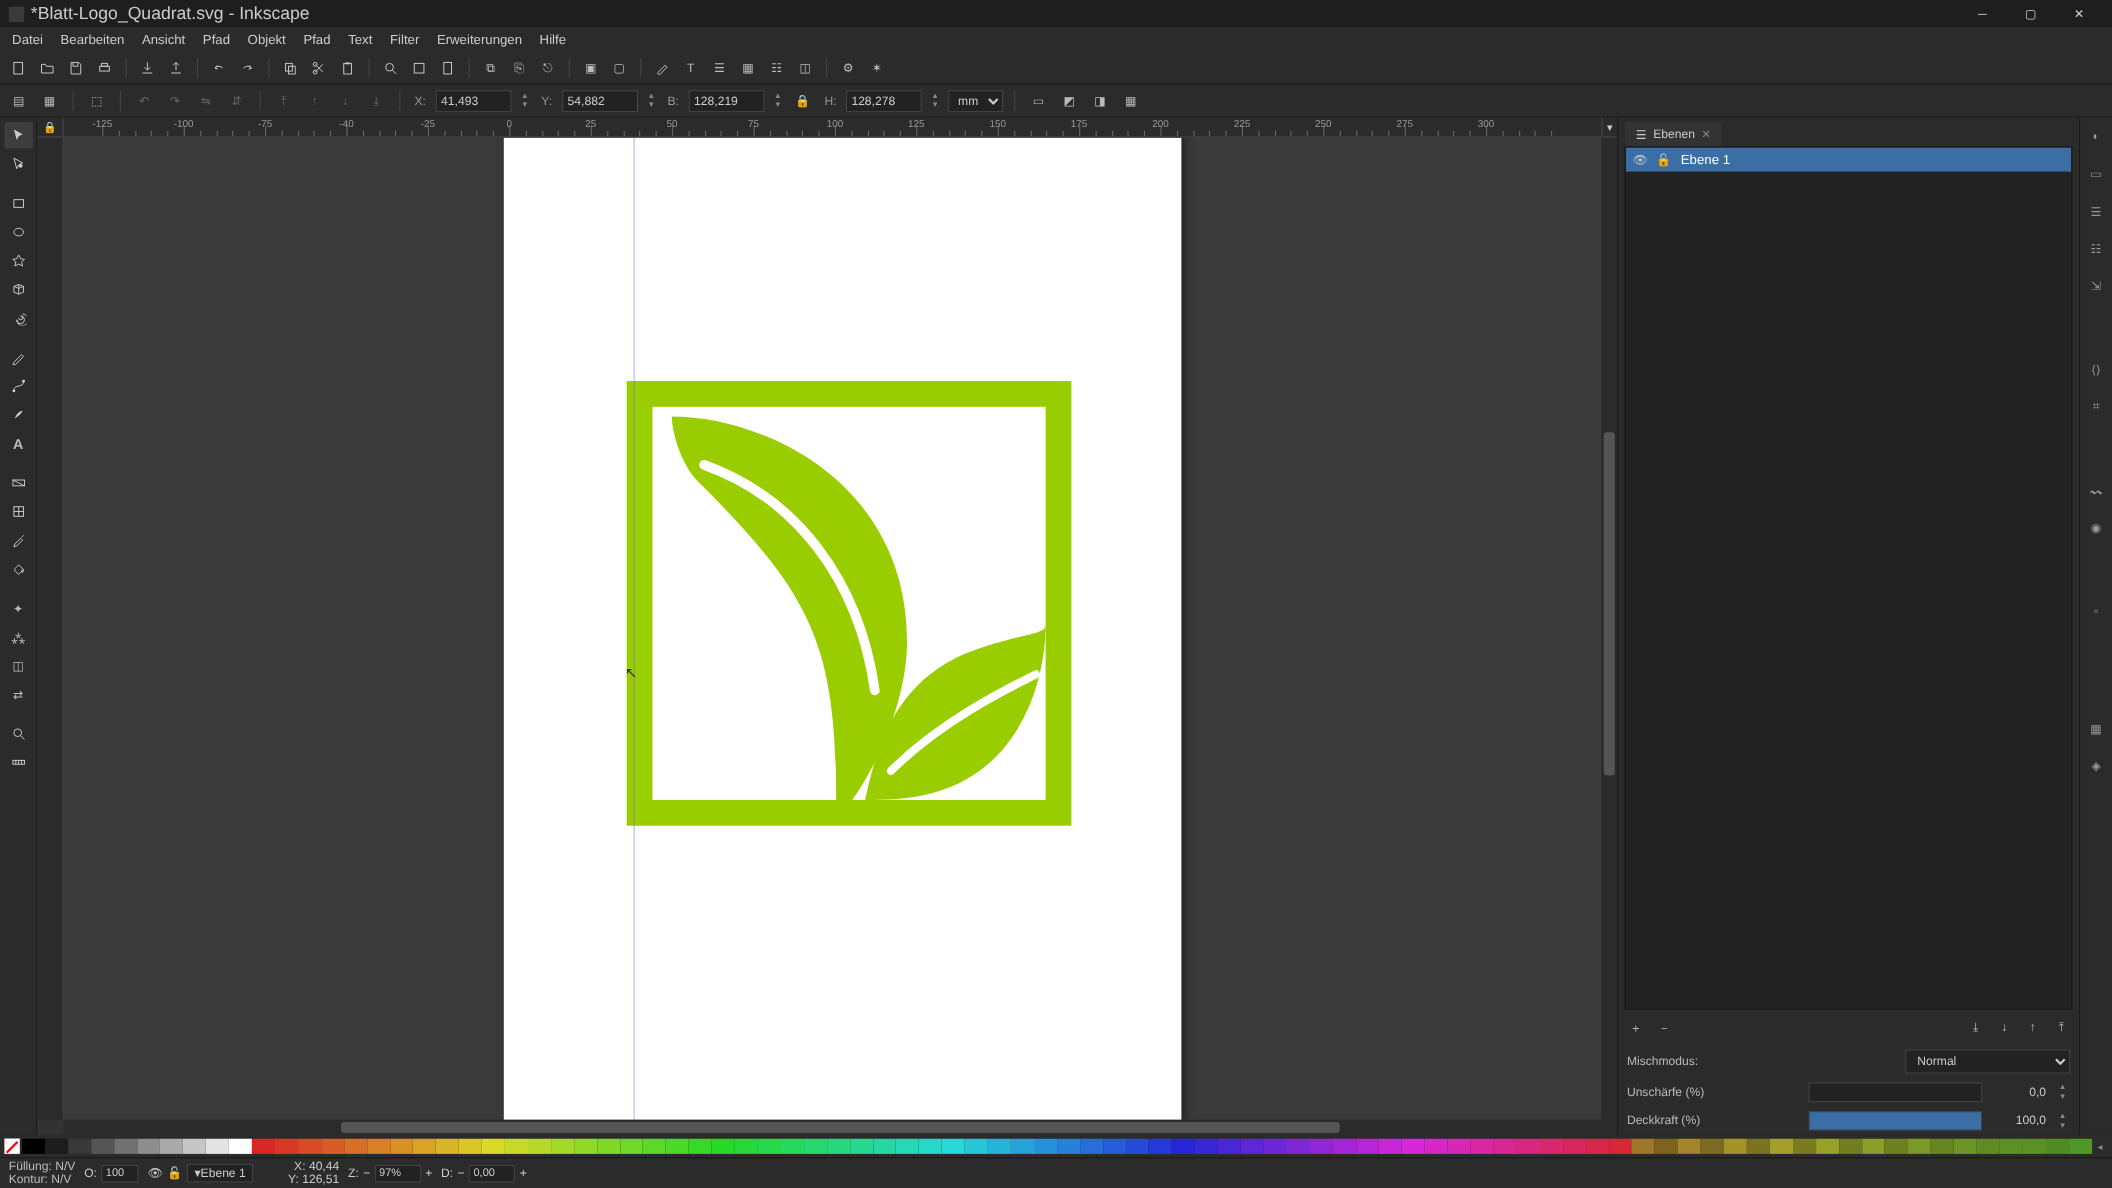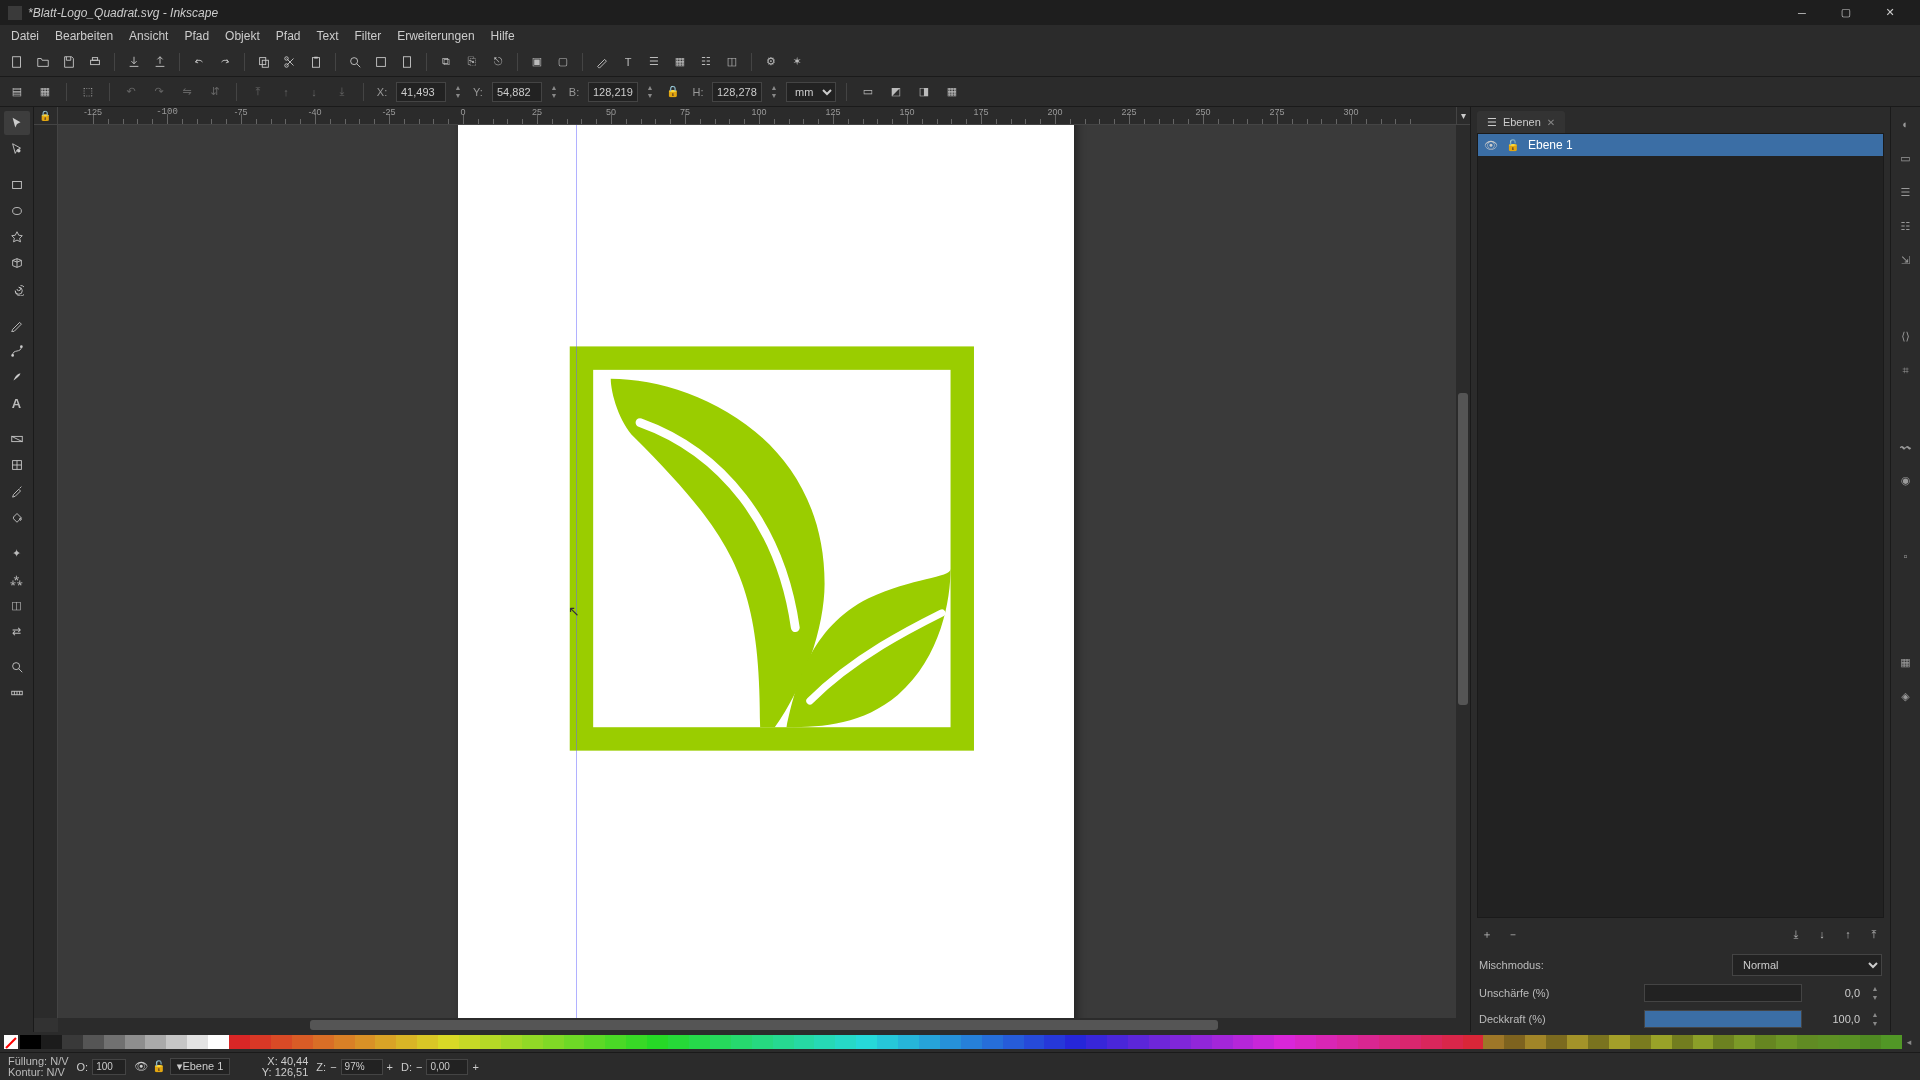--- a/index.html
+++ b/index.html
@@ -1,31 +1,31 @@
 <!DOCTYPE html>
 <html><head>
 <meta charset="utf-8">
 <style>
 * { margin: 0; padding: 0; box-sizing: border-box; font-family: "Segoe UI", Tahoma, sans-serif; font-size: 11px; color: #ccc; }
 html, body { width: 1920px; height: 1080px; overflow: hidden; background: #2b2b2b; }
 .titlebar { height: 25px; background: #1e1e1e; display: flex; align-items: center; padding: 0 8px; }
 .titlebar .app-icon { width: 14px; height: 14px; background: #3a3a3a; margin-right: 6px; }
-.titlebar .title { flex: 1; font-size: 12px; font-style: italic; }
+.titlebar .title { flex: 1; font-size: 16px; }
 .titlebar .win-btn { width: 44px; height: 25px; display: flex; align-items: center; justify-content: center; color: #ccc; }
 
 .menubar { height: 22px; background: #2b2b2b; display: flex; align-items: center; padding: 0 4px; gap: 2px; }
 .menubar .menu-item { padding: 2px 7px; font-size: 12px; }
 
 .toolbar { height: 30px; background: #2b2b2b; border-bottom: 1px solid #1a1a1a; display: flex; align-items: center; padding: 0 6px; gap: 4px; }
 .tb-btn { width: 22px; height: 22px; display: flex; align-items: center; justify-content: center; color: #bbb; border-radius: 2px; }
 .tb-sep { width: 1px; height: 18px; background: #444; margin: 0 4px; }
 
 .controlbar { height: 30px; background: #2b2b2b; border-bottom: 1px solid #1a1a1a; display: flex; align-items: center; padding: 0 6px; gap: 6px; font-size: 11px; }
 .cb-label { color: #999; min-width: 16px; text-align: center; }
-.cb-input { background: #222; border: 1px solid #444; padding: 2px 4px; width: 50px; color: #ccc; font-size: 11px; height: 20px; }
+.cb-input { background: #222; border: 1px solid #444; padding: 2px 4px; width: 69px; color: #ccc; font-size: 11px; height: 20px; }
 .cb-unit { background: #222; border: 1px solid #444; padding: 2px 4px; width: 50px; color: #ccc; font-size: 11px; height: 20px; }
 .cb-spin { display: flex; flex-direction: column; }
 .cb-spin span { width: 12px; height: 8px; display: flex; align-items: center; justify-content: center; font-size: 7px; color: #888; }
 
 .main { display: flex; height: calc(100% - 25px - 22px - 30px - 30px - 20px - 28px); }
 .toolbox-left { width: 34px; background: #2b2b2b; display: flex; flex-direction: column; align-items: center; padding-top: 4px; gap: 2px; border-right: 1px solid #1a1a1a; }
 .toolbox-left .tool { width: 26px; height: 24px; display: flex; align-items: center; justify-content: center; color: #bbb; border-radius: 2px; }
 .toolbox-left .tool.active { background: #3d3d3d; }
 .toolbox-left .tool-gap { height: 8px; }
 
@@ -376,21 +376,21 @@
         <span class="lock-corner">🔒</span>
       </div>
     <div class="ruler-h" id="ruler-h">
         <div class="tick major" style="left: 35px;"></div>
         <div class="tick-label" style="left: 35px;">-125</div>
         <div class="tick minor" style="left: 49.8px;"></div>
         <div class="tick minor" style="left: 64.6px;"></div>
         <div class="tick minor" style="left: 79.4px;"></div>
         <div class="tick minor" style="left: 94.2px;"></div>
         <div class="tick major" style="left: 109px;"></div>
-        <div class="tick-label" style="left: 109px; font-family: Liberation Mono, monospace;">-100</div>
+        <div class="tick-label" style="left: 109px;">-100</div>
         <div class="tick minor" style="left: 123.8px;"></div>
         <div class="tick minor" style="left: 138.6px;"></div>
         <div class="tick minor" style="left: 153.4px;"></div>
         <div class="tick minor" style="left: 168.2px;"></div>
         <div class="tick major" style="left: 183px;"></div>
         <div class="tick-label" style="left: 183px;">-75</div>
         <div class="tick minor" style="left: 197.8px;"></div>
         <div class="tick minor" style="left: 212.6px;"></div>
         <div class="tick minor" style="left: 227.4px;"></div>
         <div class="tick minor" style="left: 242.2px;"></div>

